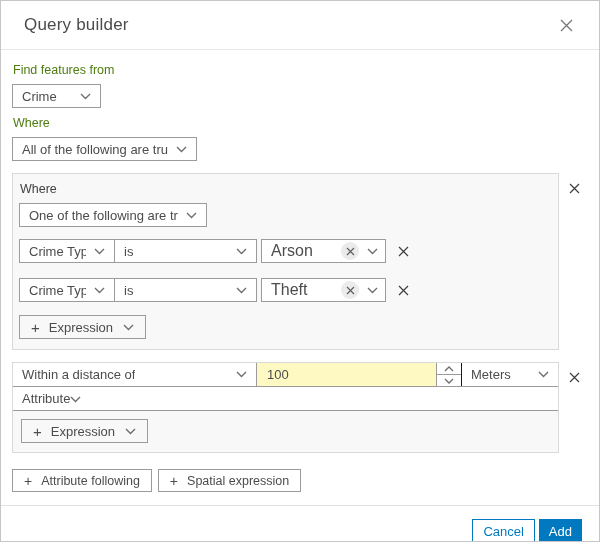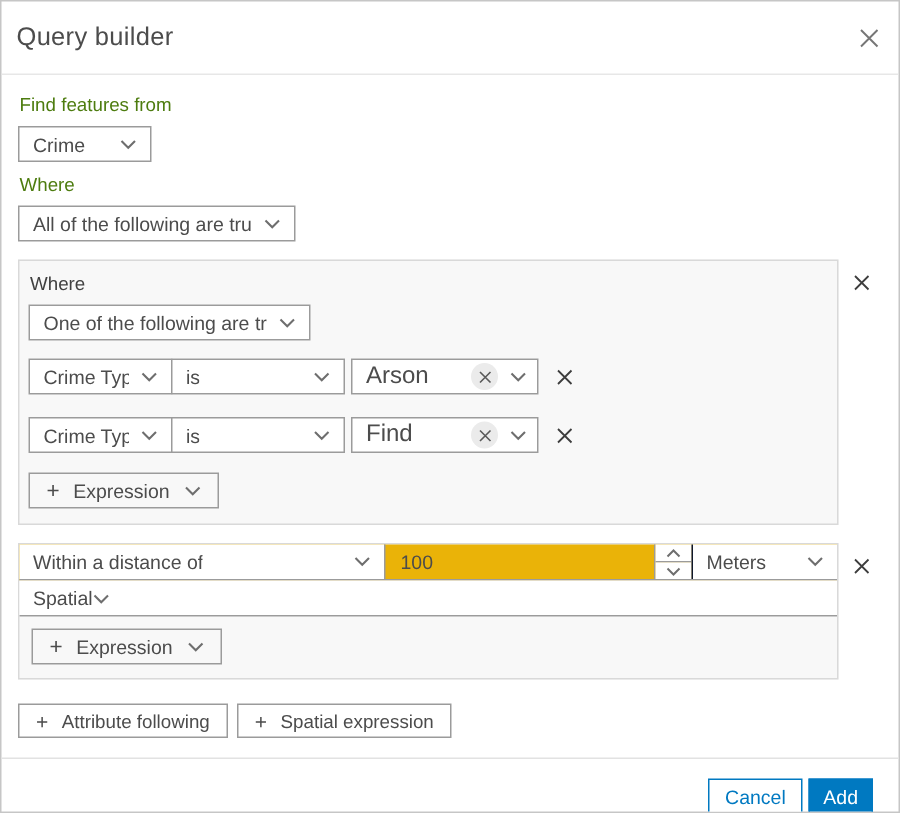--- a/index.html
+++ b/index.html
@@ -14,21 +14,21 @@
     width:600px; height:542px;
     background:#fff;
     border:1px solid #c6c6c6;
     display:flex; flex-direction:column;
     overflow:hidden;
   }
   
   .header {
     height:49px; flex:0 0 49px;
     display:flex; align-items:center;
-    padding:0 10px;
+    padding:0 23px;
     border-bottom:1px solid #e7e7e7;
   }
   .title { font-size:17px; color:#4c4c4c; letter-spacing:.2px; }
   .close-btn {
     margin-left:auto; width:20px; height:20px;
     display:flex; align-items:center; justify-content:center;
     cursor:pointer; background:none; border:none;
   }
   
   .body { flex:1; padding:0 10px 0 11px; }
@@ -62,21 +62,21 @@
   .x-col {
     flex:0 0 30px; display:flex; justify-content:center;
     padding-top:7px;
   }
   .icon-btn { background:none; border:none; cursor:pointer; display:flex; align-items:center; justify-content:center; padding:3px; }
 
   .grp-where { font-size:12.5px; color:#404040; margin:2px 0 7px 1px; }
 
   .cond-row { display:flex; align-items:center; margin-top:12px; }
   .sel-field { width:96px; }
-  .sel-op    { width:116px; margin-left:-1px; }
+  .sel-op    { width:143px; margin-left:-1px; }
   .combo     { width:125px; margin-left:4px; padding-right:7px; }
   .combo .val { font-size:16px; }
   .chip {
     margin-left:auto; width:18px; height:18px; border-radius:50%;
     background:#ebebeb; display:flex; align-items:center; justify-content:center;
     cursor:pointer; flex:0 0 auto;
   }
   .combo .chev { margin-left:8px; padding-left:0; }
   .row-x { margin-left:9px; }
 
@@ -84,21 +84,21 @@
     margin-top:13px;
     height:24px; display:inline-flex; align-items:center;
     border:1px solid #9b9b9b; background:transparent;
     padding:0 11px; font-size:13px; color:#4c4c4c; cursor:pointer;
   }
   .btn-expr .plus { font-size:15px; color:#4c4c4c; margin-right:9px; line-height:1; }
   .btn-expr .chev { margin-left:10px; display:flex; }
 
   
   .grp2-wrap { margin-top:12px; }
-  .g2row { display:flex; background:#eab308; border-bottom:1px solid #9b9b9b; height:24px; align-items:stretch; }
+  .g2row { display:flex; background:#fef9c3; border-bottom:1px solid #9b9b9b; height:24px; align-items:stretch; }
   .sel-spatial { flex:1 1 auto; border:none; height:100%; }
   .num-wrap {
     flex:0 0 180px; border-left:1px solid #9b9b9b;
     display:flex; align-items:center;
   }
   .num-input {
     width:100%; height:100%; border:none; outline:none;
     font-family:"Liberation Sans", sans-serif;
     font-size:13px; color:#4c4c4c; padding:0 10px; background:transparent;
   }
@@ -271,21 +271,21 @@
           </div>
           <div class="select sel-op">
             <span class="txt">is</span>
             <span class="chev">
                 <svg width="11" height="7" viewBox="0 0 11 7">
                   <use href="#i-chev"></use>
                 </svg>
               </span>
           </div>
           <div class="select combo">
-            <span class="val">Find</span>
+            <span class="val">Theft</span>
             <span class="chip">
                 <svg width="9" height="9" viewBox="0 0 9 9">
                   <use href="#i-x-sm"></use>
                 </svg>
               </span>
             <span class="chev">
                 <svg width="11" height="7" viewBox="0 0 11 7">
                   <use href="#i-chev"></use>
                 </svg>
               </span>
@@ -347,21 +347,21 @@
             <span class="txt">Meters</span>
             <span class="chev">
                 <svg width="11" height="7" viewBox="0 0 11 7">
                   <use href="#i-chev"></use>
                 </svg>
               </span>
           </div>
         </div>
 
         <div class="sel-bakeries">
-          <span class="txt">Spatial</span>
+          <span class="txt">Attribute</span>
           <span class="chev"><svg width="11" height="7" viewBox="0 0 11 7">
                 <use href="#i-chev"></use>
               </svg></span>
         </div>
 
         <div class="g2-footer">
           <button class="btn-expr">
             <span class="plus">+</span>
             <span>Expression</span>
             <span class="chev">

